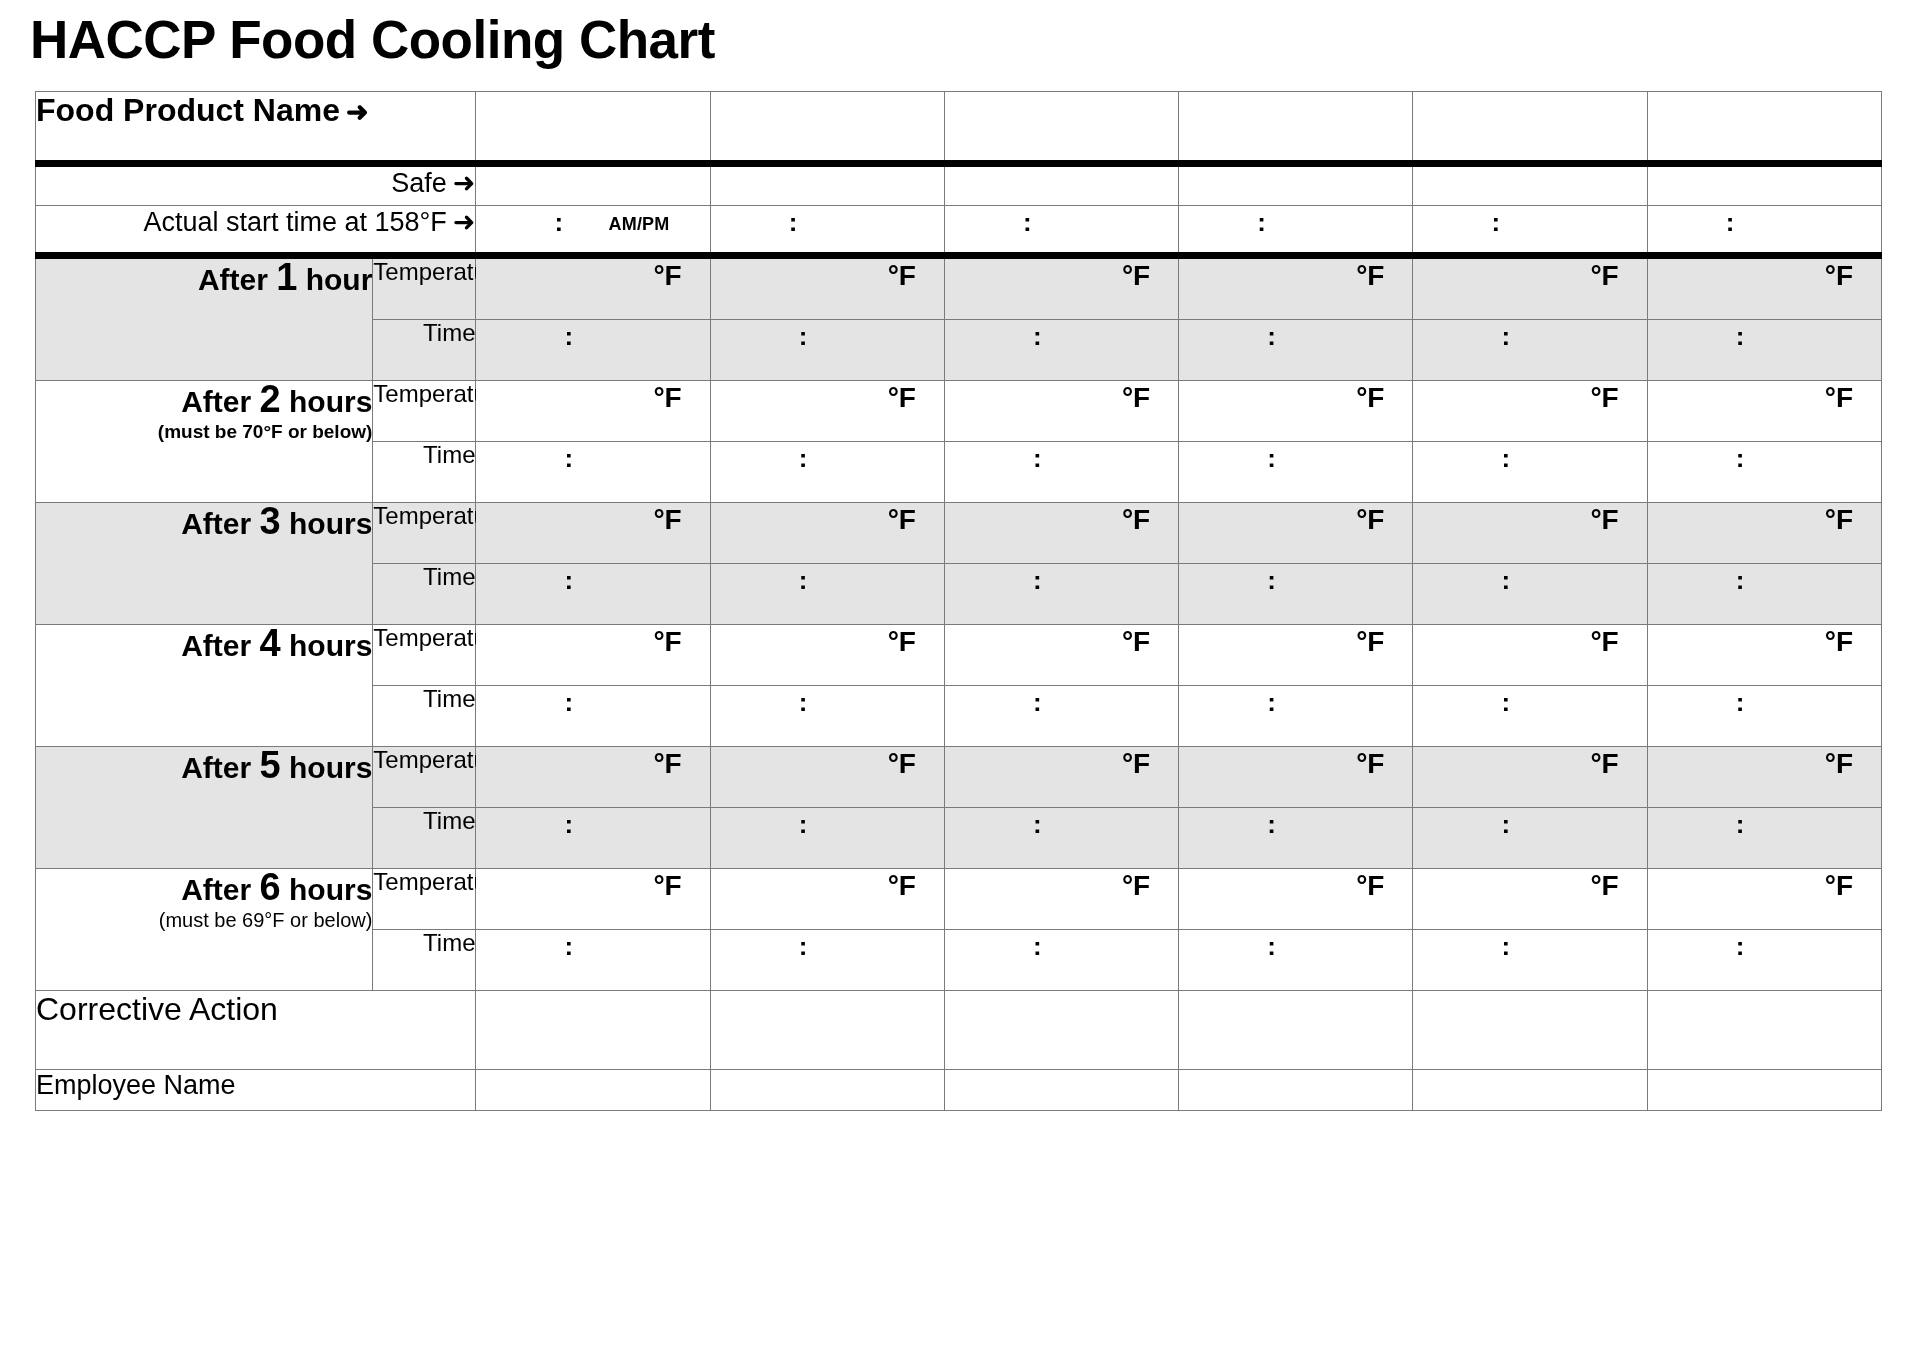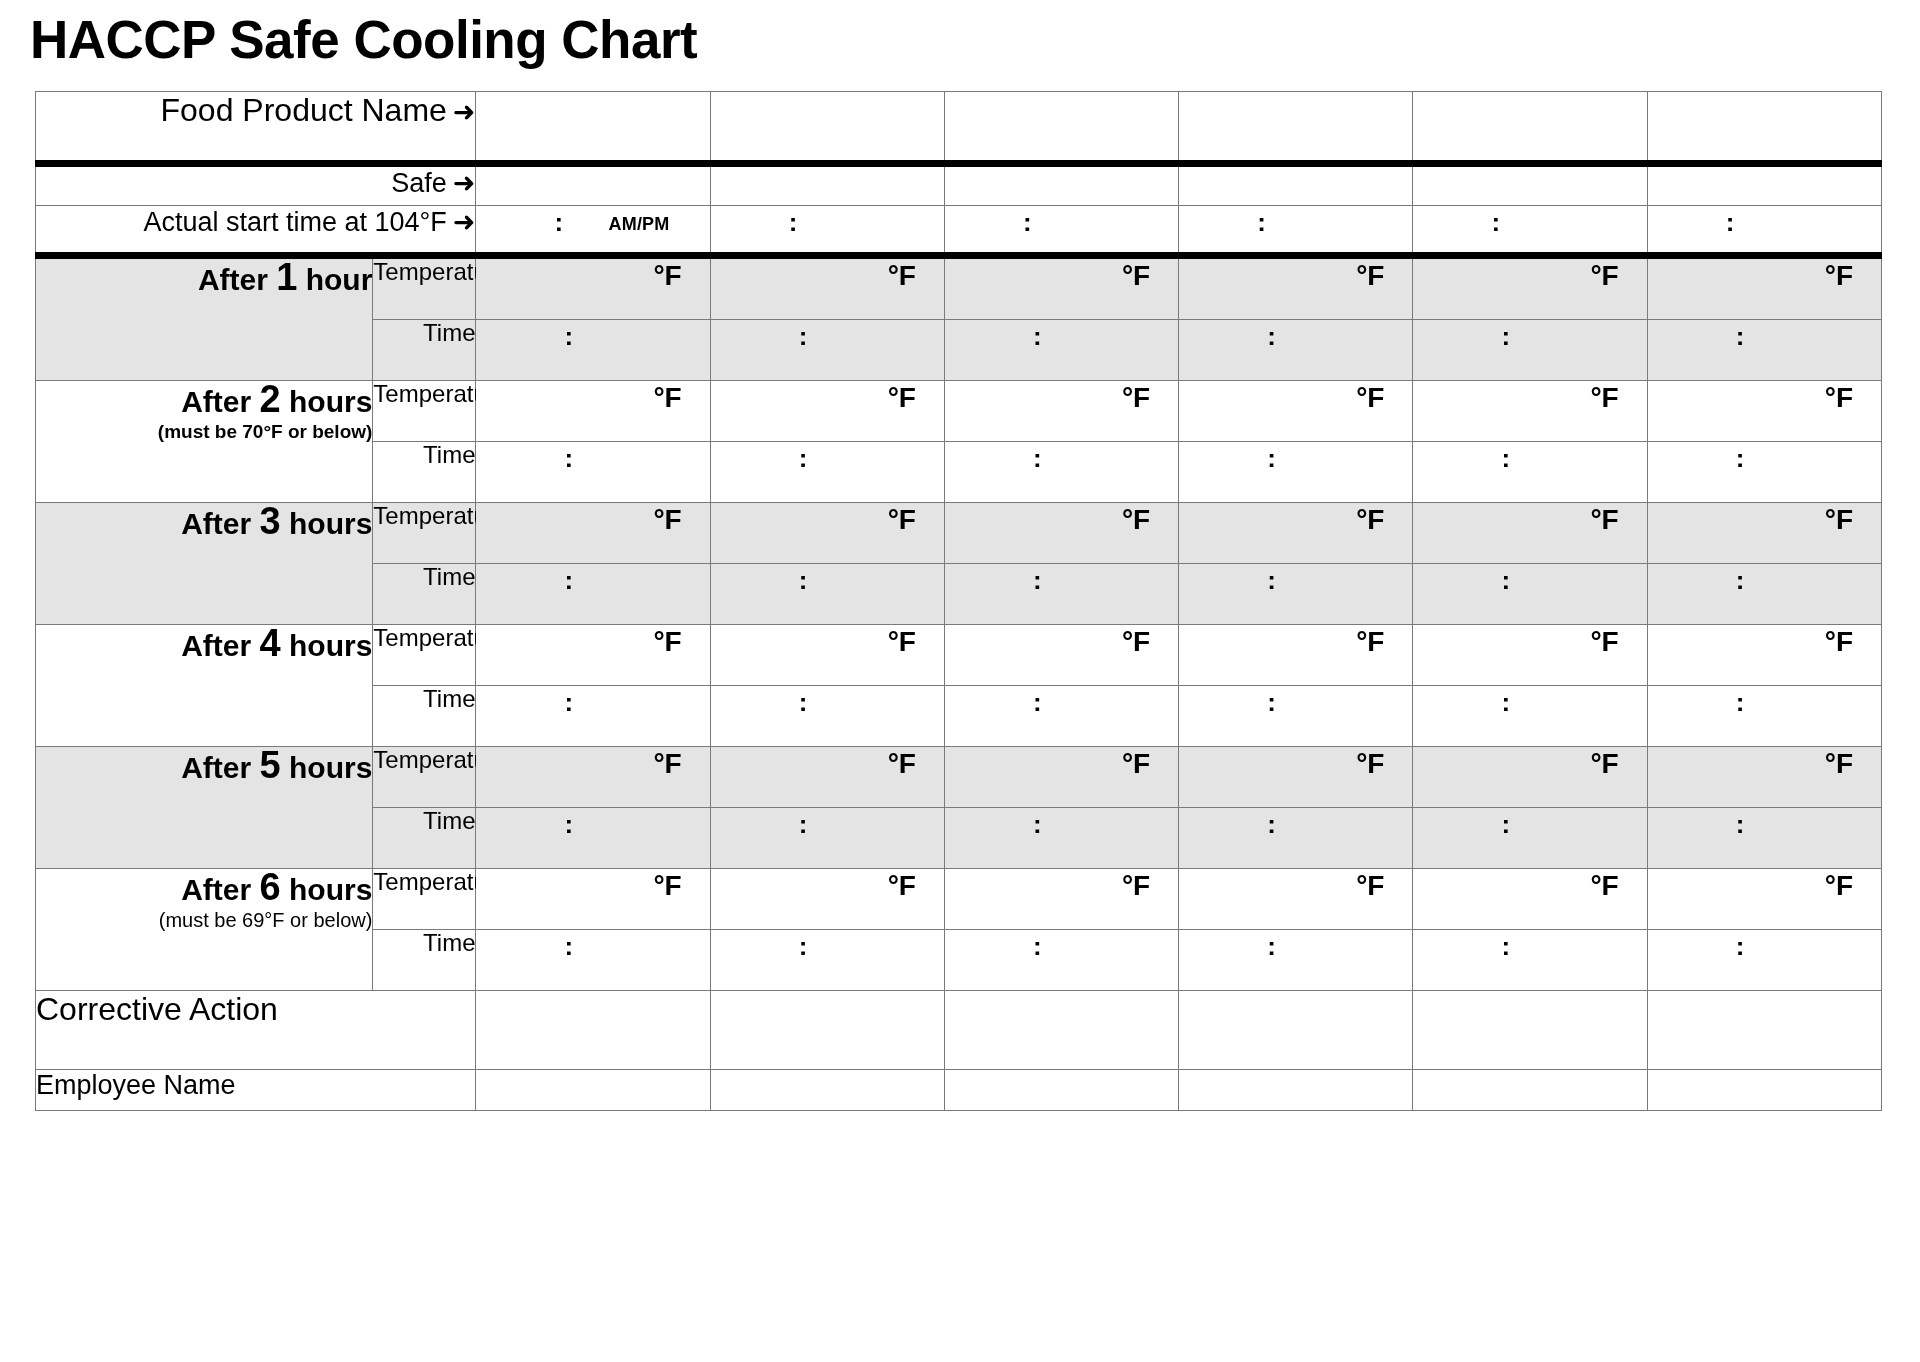--- a/index.html
+++ b/index.html
@@ -57,22 +57,21 @@
   
   .shaded { background: #e4e4e4 !important; }
 
   
   .thickbottom { border-bottom: 7px solid #000000 !important; }
 
   
   .cell-food-label {
     height: 68px;
     font-size: 32px;
-    font-weight: normal;
-    text-align: right;
+    font-weight: bold;
     padding: 22px 10px 0 0;
     white-space: nowrap;
   }
   .cell-date-label {
     height: 38px;
     font-size: 27px;
     text-align: right;
     padding: 6px 10px 0 0;
     white-space: nowrap;
   }
@@ -194,21 +193,21 @@
     text-align: left;
     padding: 2px 12px 0 0;
     white-space: nowrap;
   }
 </style>
 </head>
 <body>
 
 <div class="page">
 
-  <div class="page-title">HACCP Safe Cooling Chart</div>
+  <div class="page-title">HACCP Food Cooling Chart</div>
 
   <table class="chart">
     <colgroup>
       <col class="c-label">
       <col class="c-sub">
       <col class="c-data">
         <col class="c-data">
         <col class="c-data">
       <col class="c-data">
         <col class="c-data">
@@ -227,21 +226,21 @@
         <tr>
           <td class="cell-date-label" colspan="2"><span>Safe</span><span class="arrow">➜</span></td>
           <td class="cell-blank"></td>
           <td class="cell-blank"></td>
           <td class="cell-blank"></td>
           <td class="cell-blank"></td>
           <td class="cell-blank"></td>
           <td class="cell-blank"></td>
         </tr>
         <tr>
-          <td class="cell-start-label thickbottom" colspan="2"><span>Actual start time at 104°F</span><span class="arrow">➜</span></td>
+          <td class="cell-start-label thickbottom" colspan="2"><span>Actual start time at 158°F</span><span class="arrow">➜</span></td>
           <td class="cell-time-start thickbottom">
             <span class="time-colon">:</span>
             <span class="ampm">AM/PM</span>
           </td>
           <td class="cell-time-start thickbottom">
             <span class="time-colon">:</span>
           </td>
           <td class="cell-time-start thickbottom">
             <span class="time-colon">:</span>
           </td>

